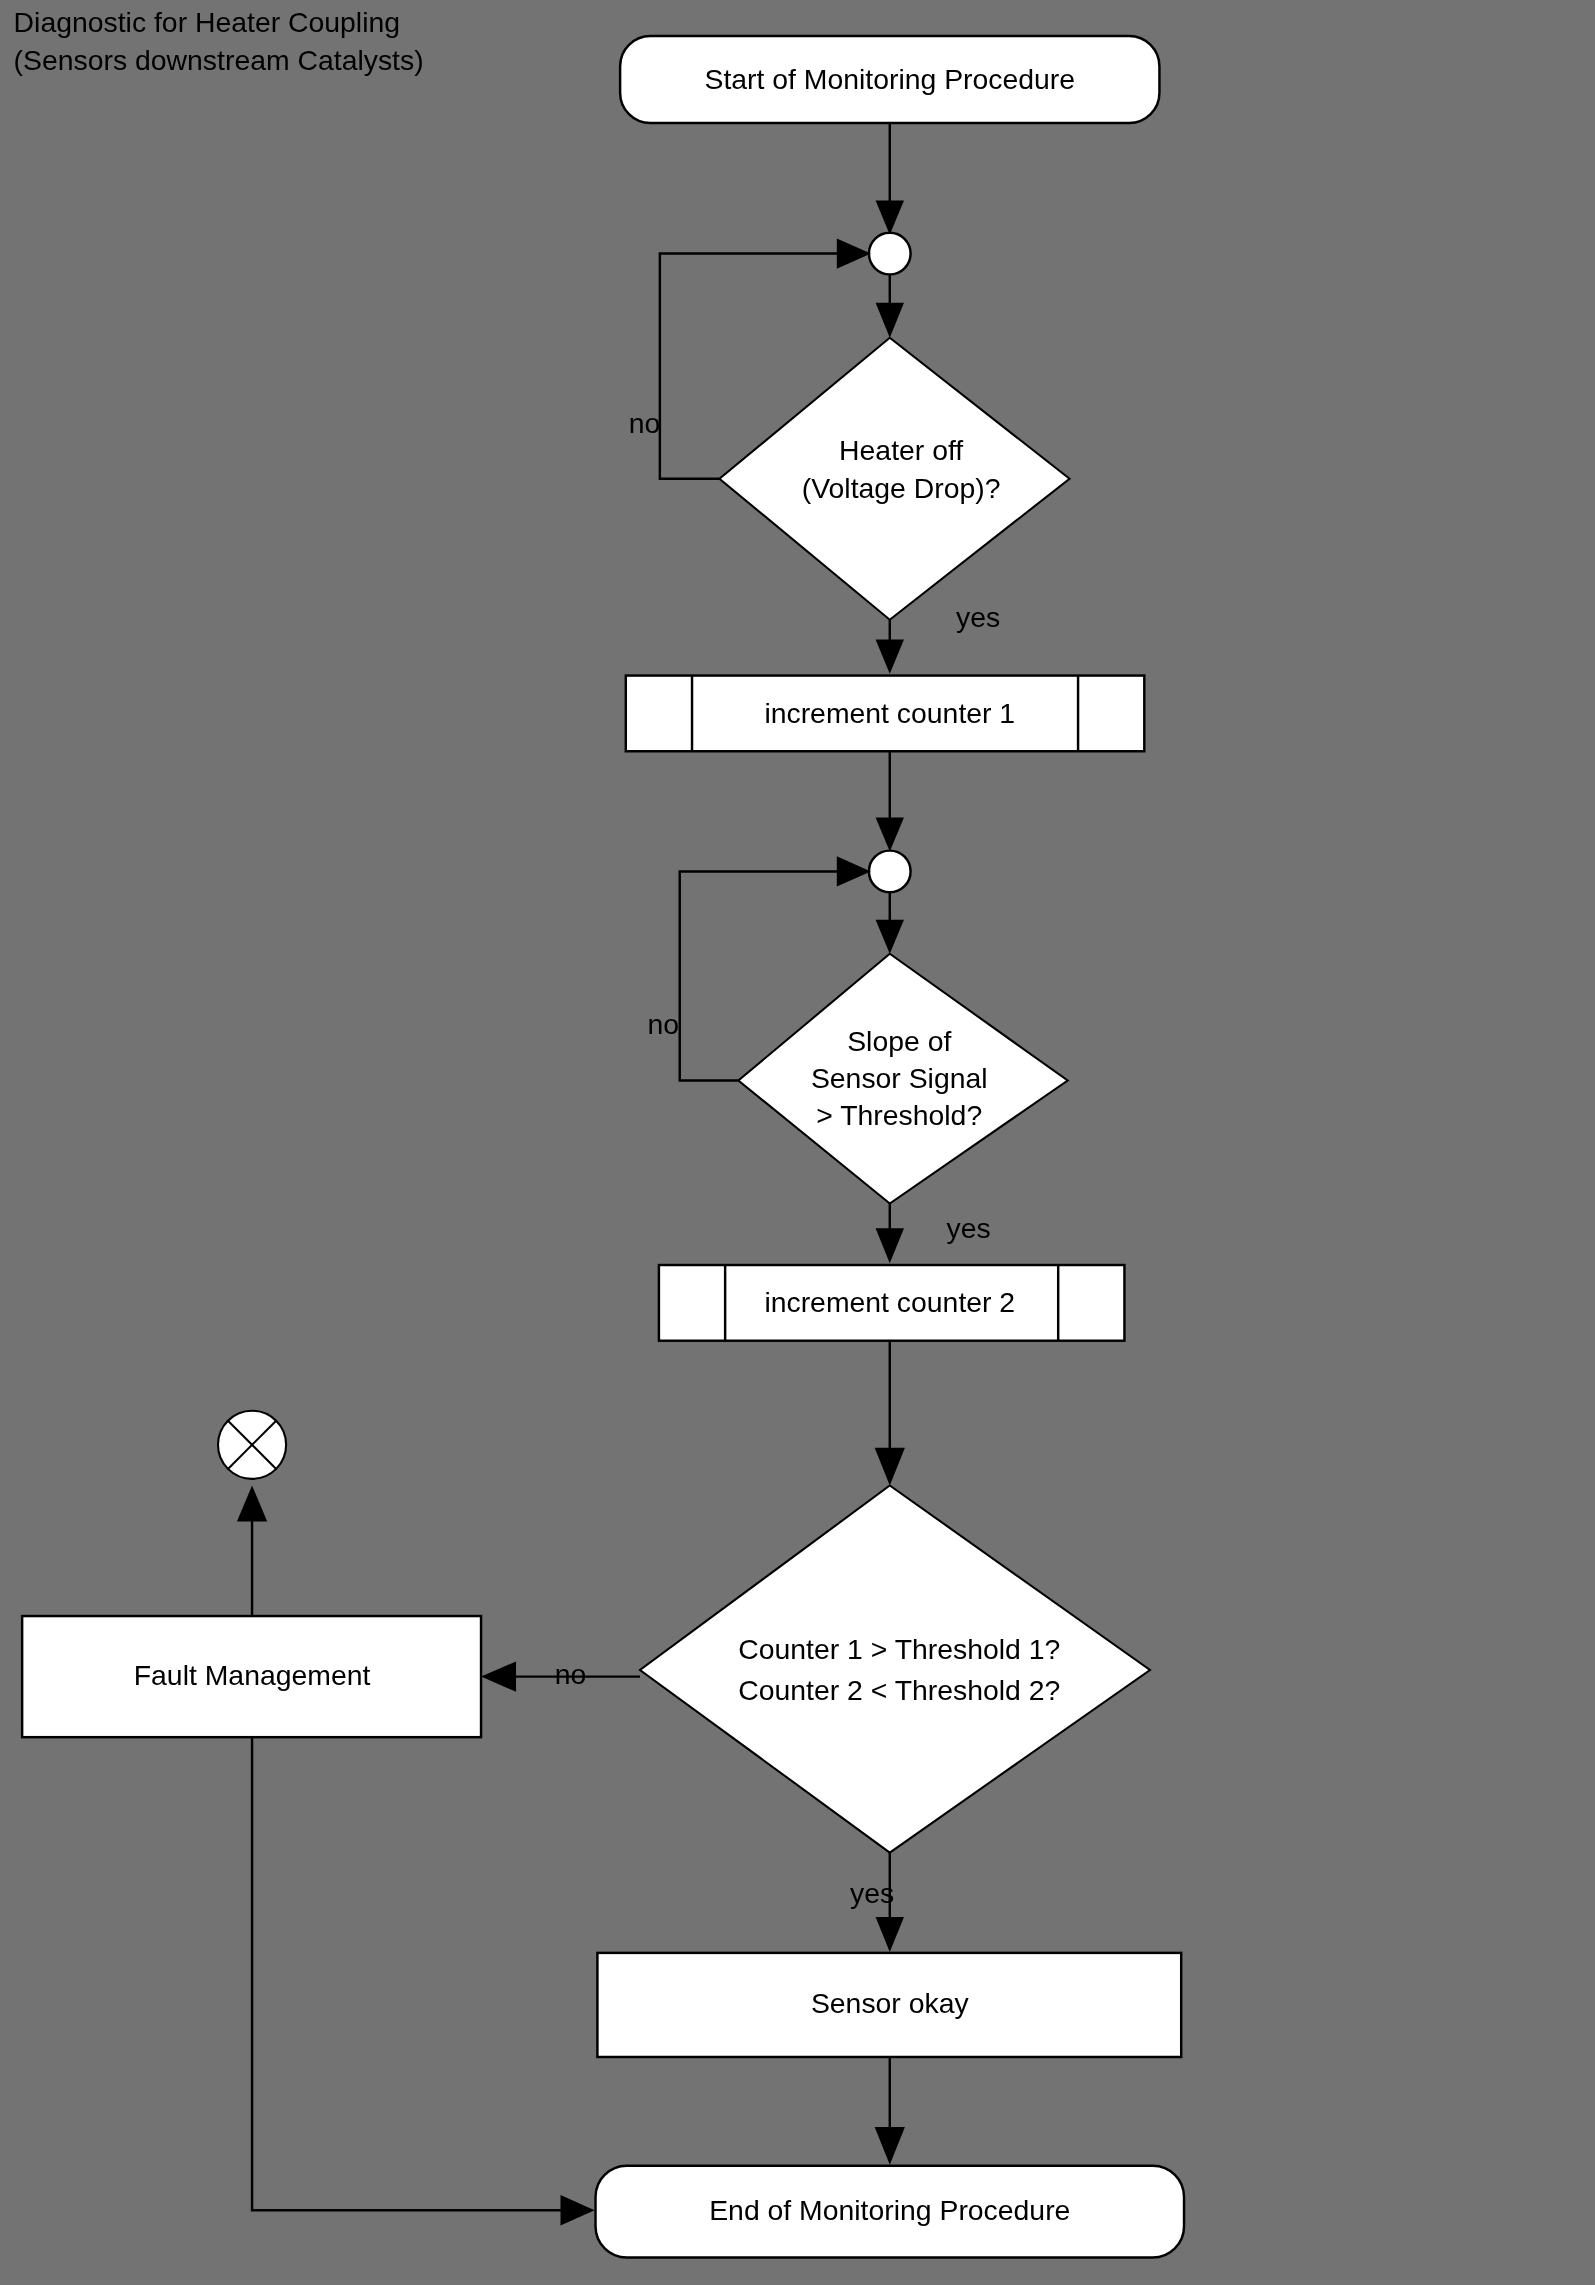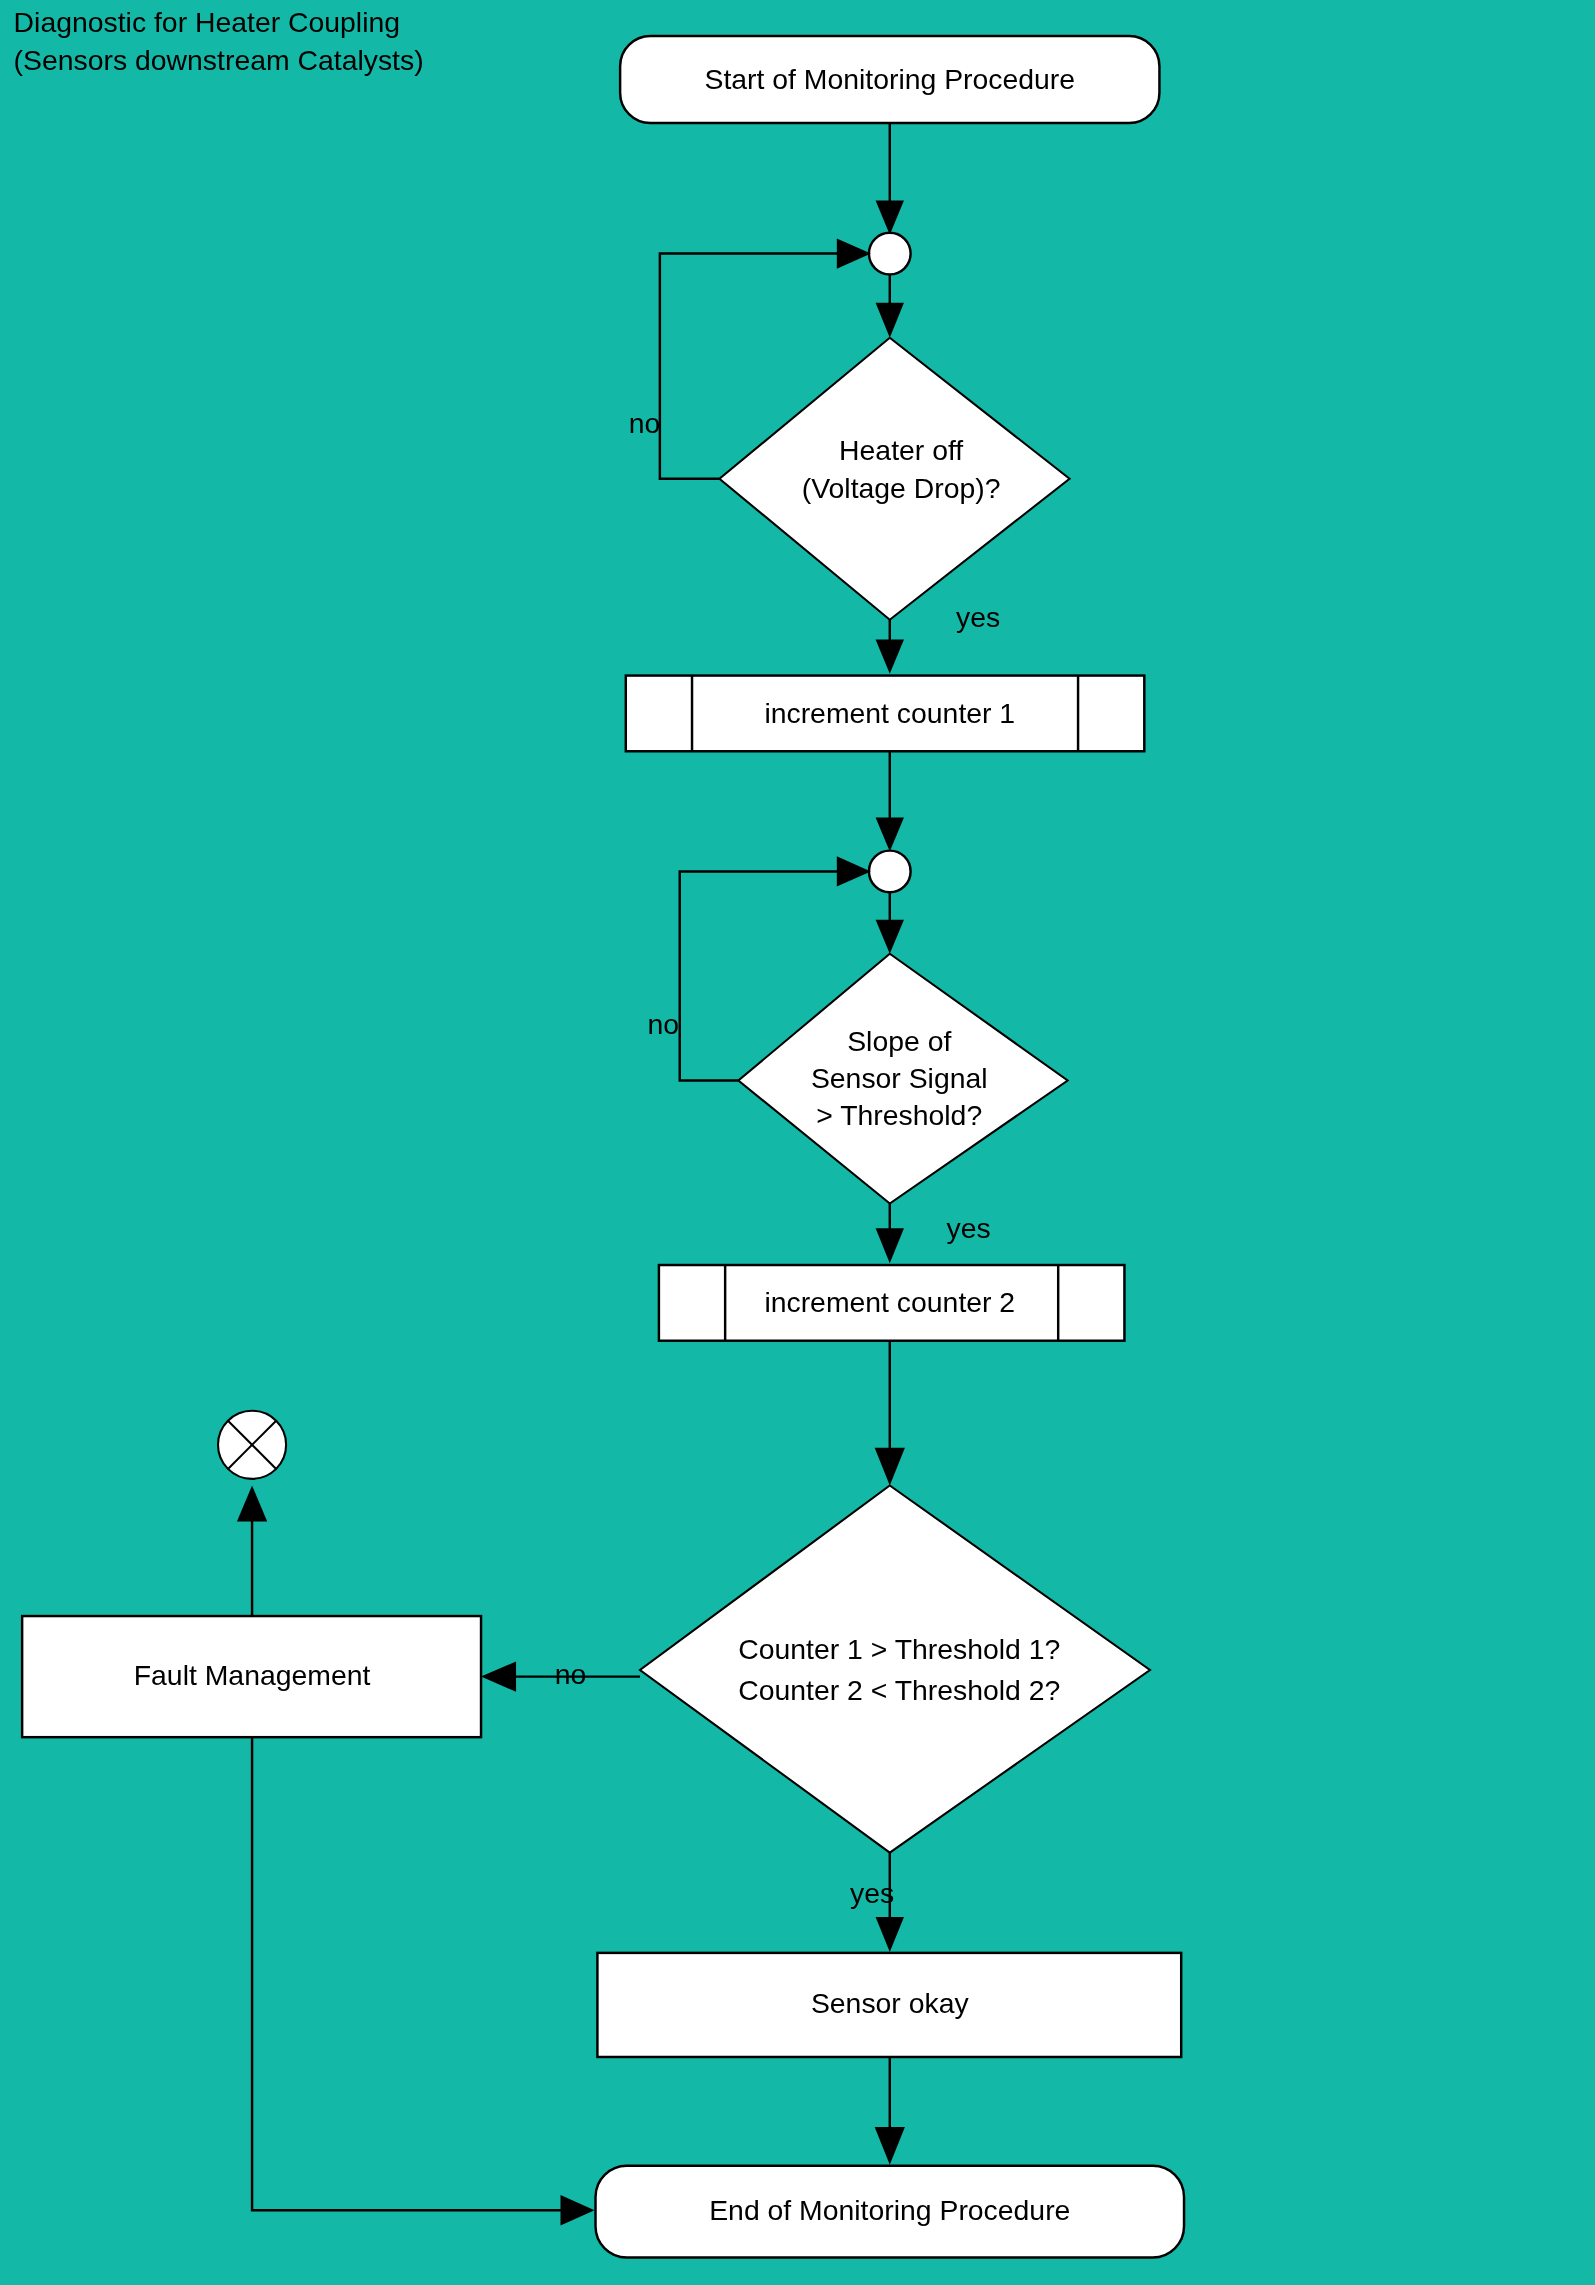--- a/index.html
+++ b/index.html
@@ -8,21 +8,21 @@
     background: #ffffff;
   }
   body {
     font-family: "Liberation Sans", sans-serif;
     color: #000000;
   }
   #canvas {
     position: relative;
     width: 1596px;
     height: 2285px;
-    background: #14b8a6;
+    background: #737373;
     overflow: hidden;
   }
   #flow-svg {
     position: absolute;
     left: 0;
     top: 0;
     width: 1596px;
     height: 2285px;
   }
   .shape-text {

